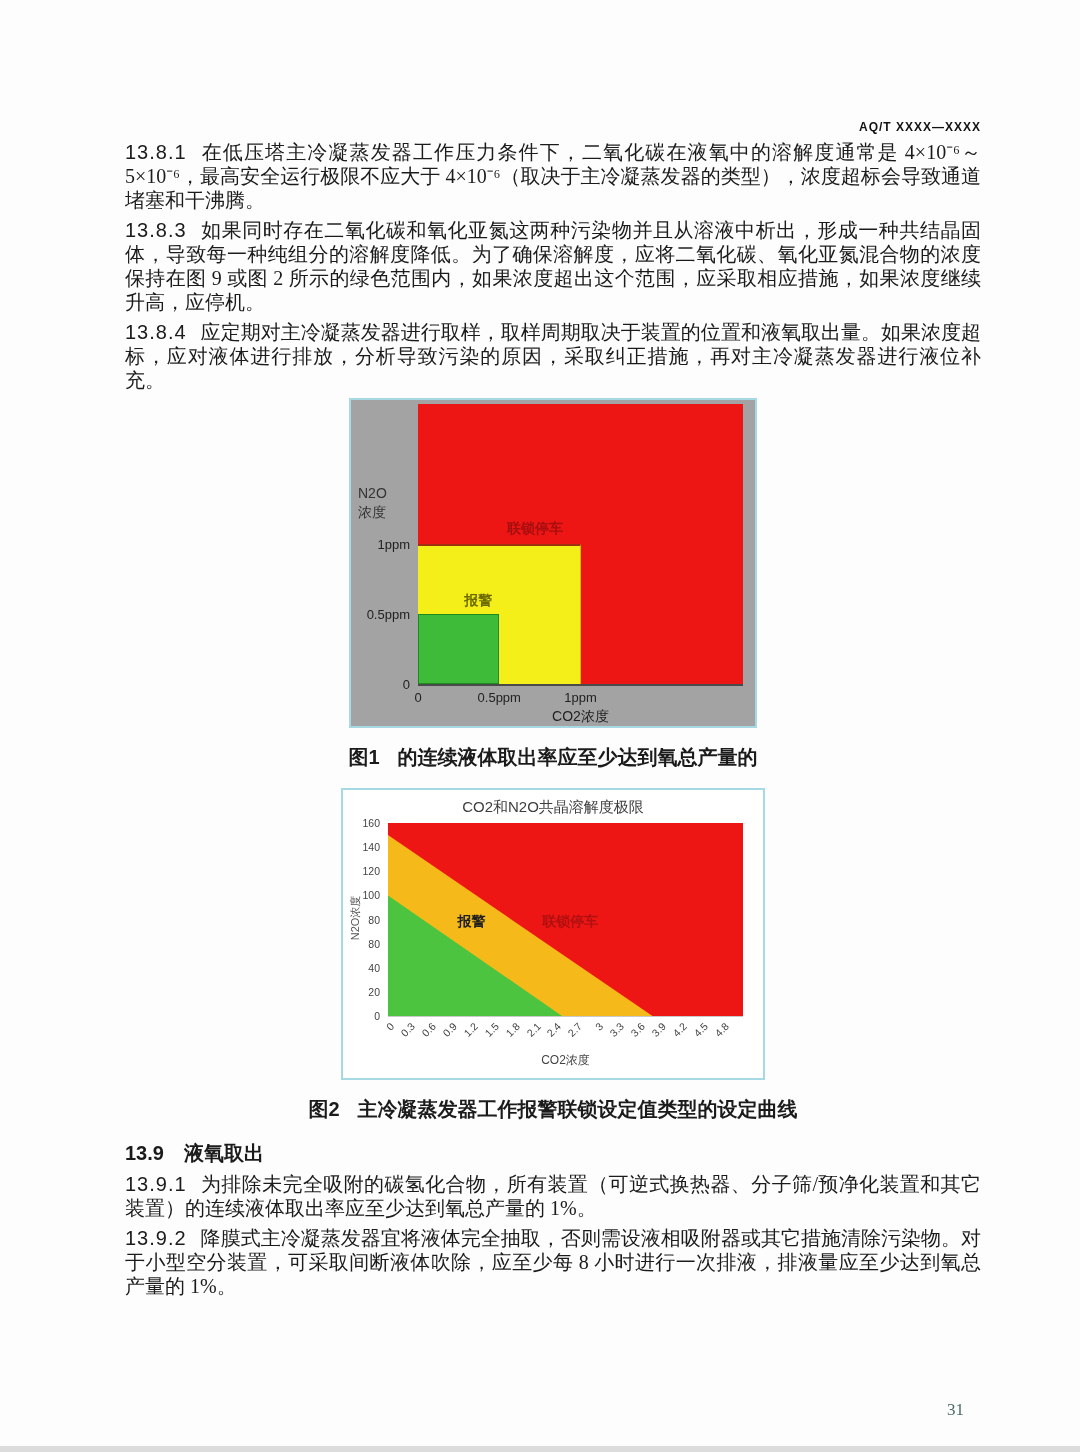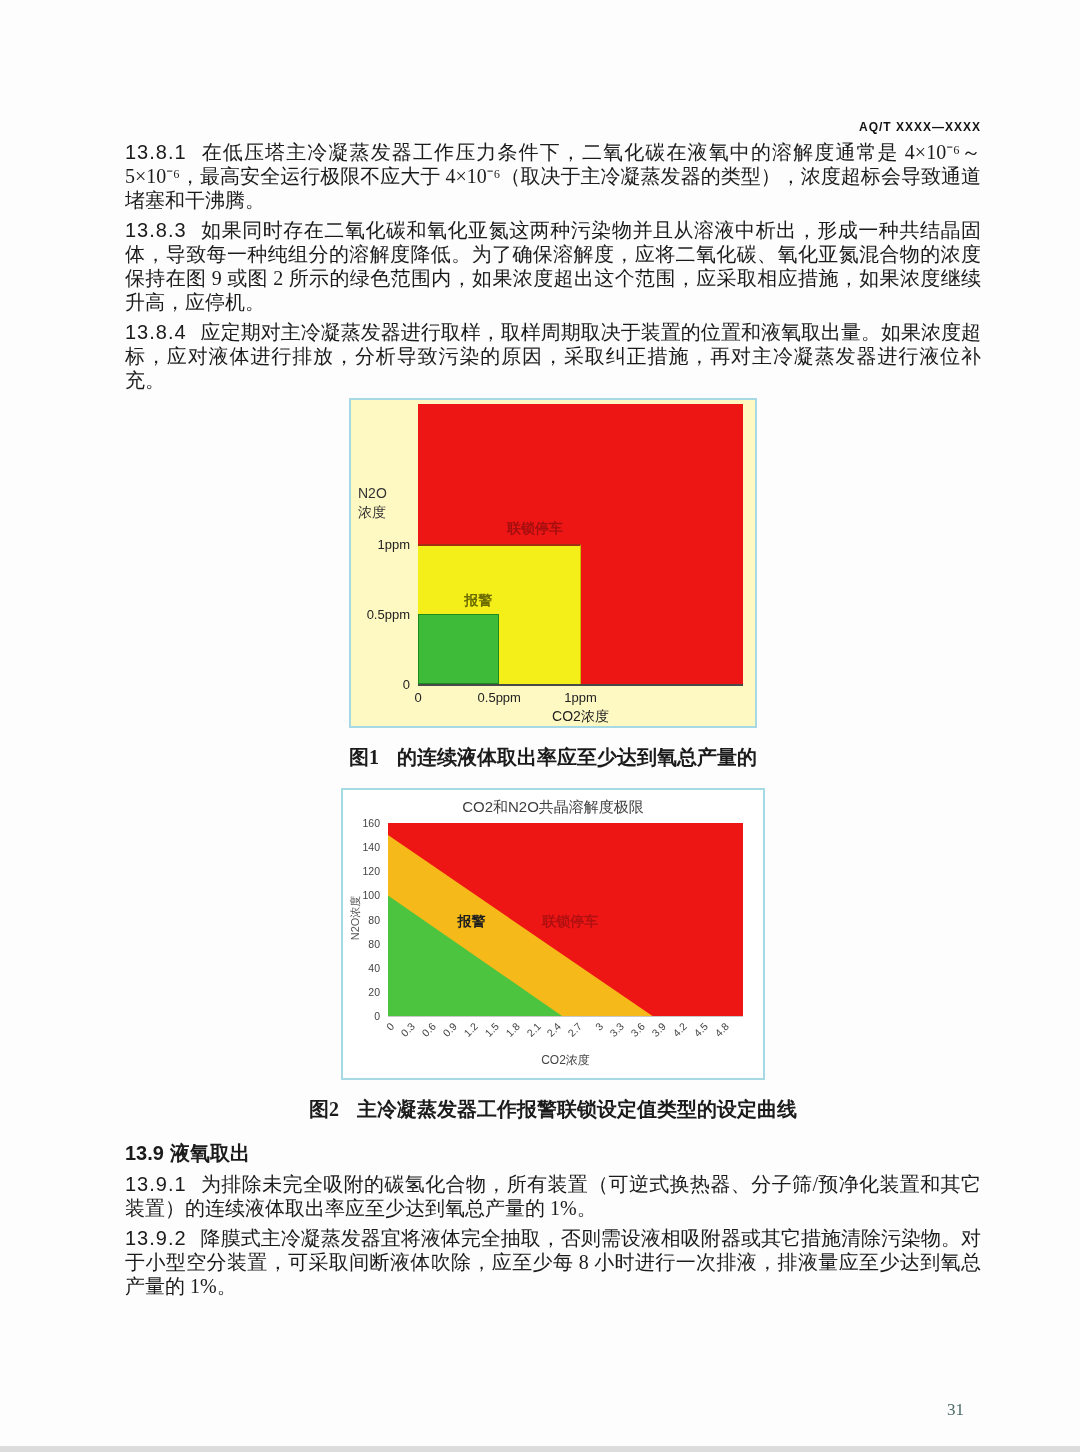--- a/index.html
+++ b/index.html
@@ -5,27 +5,27 @@
   html,body{margin:0;padding:0;}
   body{width:1080px;height:1452px;position:relative;background:#fdfdfd;overflow:hidden;
        font-family:"Liberation Serif",serif;color:#1b1b1b;}
   .content{position:absolute;left:125px;width:856px;top:120px;}
   .doc-header{text-align:right;font-family:"Liberation Sans",sans-serif;font-weight:700;
               font-size:12px;letter-spacing:1px;color:#111;}
   .clause{font-size:20px;line-height:24px;text-align:justify;margin:6px 0 0;}
   .clause-num{font-family:"Liberation Sans",sans-serif;margin-right:14px;letter-spacing:1px;}
   .caption{text-align:center;font-weight:700;font-family:"Liberation Sans",sans-serif;
            font-size:20px;margin-top:16px;line-height:26px;}
-  .caption .cap-label{margin-right:18px;font-family:Liberation Serif, serif;}
+  .caption .cap-label{margin-right:18px;}
   .sec-head{font-family:"Liberation Sans",sans-serif;font-weight:700;font-size:20px;
             margin-top:18px;line-height:26px;}
-  .sec-head .sec-num{margin-right:6px;}
+  .sec-head .sec-num{margin-right:20px;}
 
   
-  .fig1{position:relative;width:404px;height:326px;margin:6px auto 0;background:#fef9c3;
+  .fig1{position:relative;width:404px;height:326px;margin:6px auto 0;background:#a3a3a3;
         border:2px solid #a7d9e4;font-family:"Liberation Sans",sans-serif;}
   .fig1-plot{position:absolute;left:67px;top:4px;width:325px;height:280px;
              border-bottom:2px solid #4a4a4a;}
   .f1-region{position:absolute;left:0;bottom:0;box-sizing:border-box;}
   .f1-label{position:absolute;transform:translateX(-50%);font-size:14px;font-weight:700;
             white-space:nowrap;}
   .fig1-ylabel{position:absolute;left:7px;top:84px;font-size:14px;color:#333;line-height:19px;}
   .fig1-yticks{position:absolute;left:0;top:4px;width:63px;height:280px;}
   .fig1-yticks span{position:absolute;right:4px;transform:translateY(-50%);font-size:13px;color:#222;}
   .fig1-xticks{position:absolute;left:67px;top:290px;width:325px;height:18px;}

